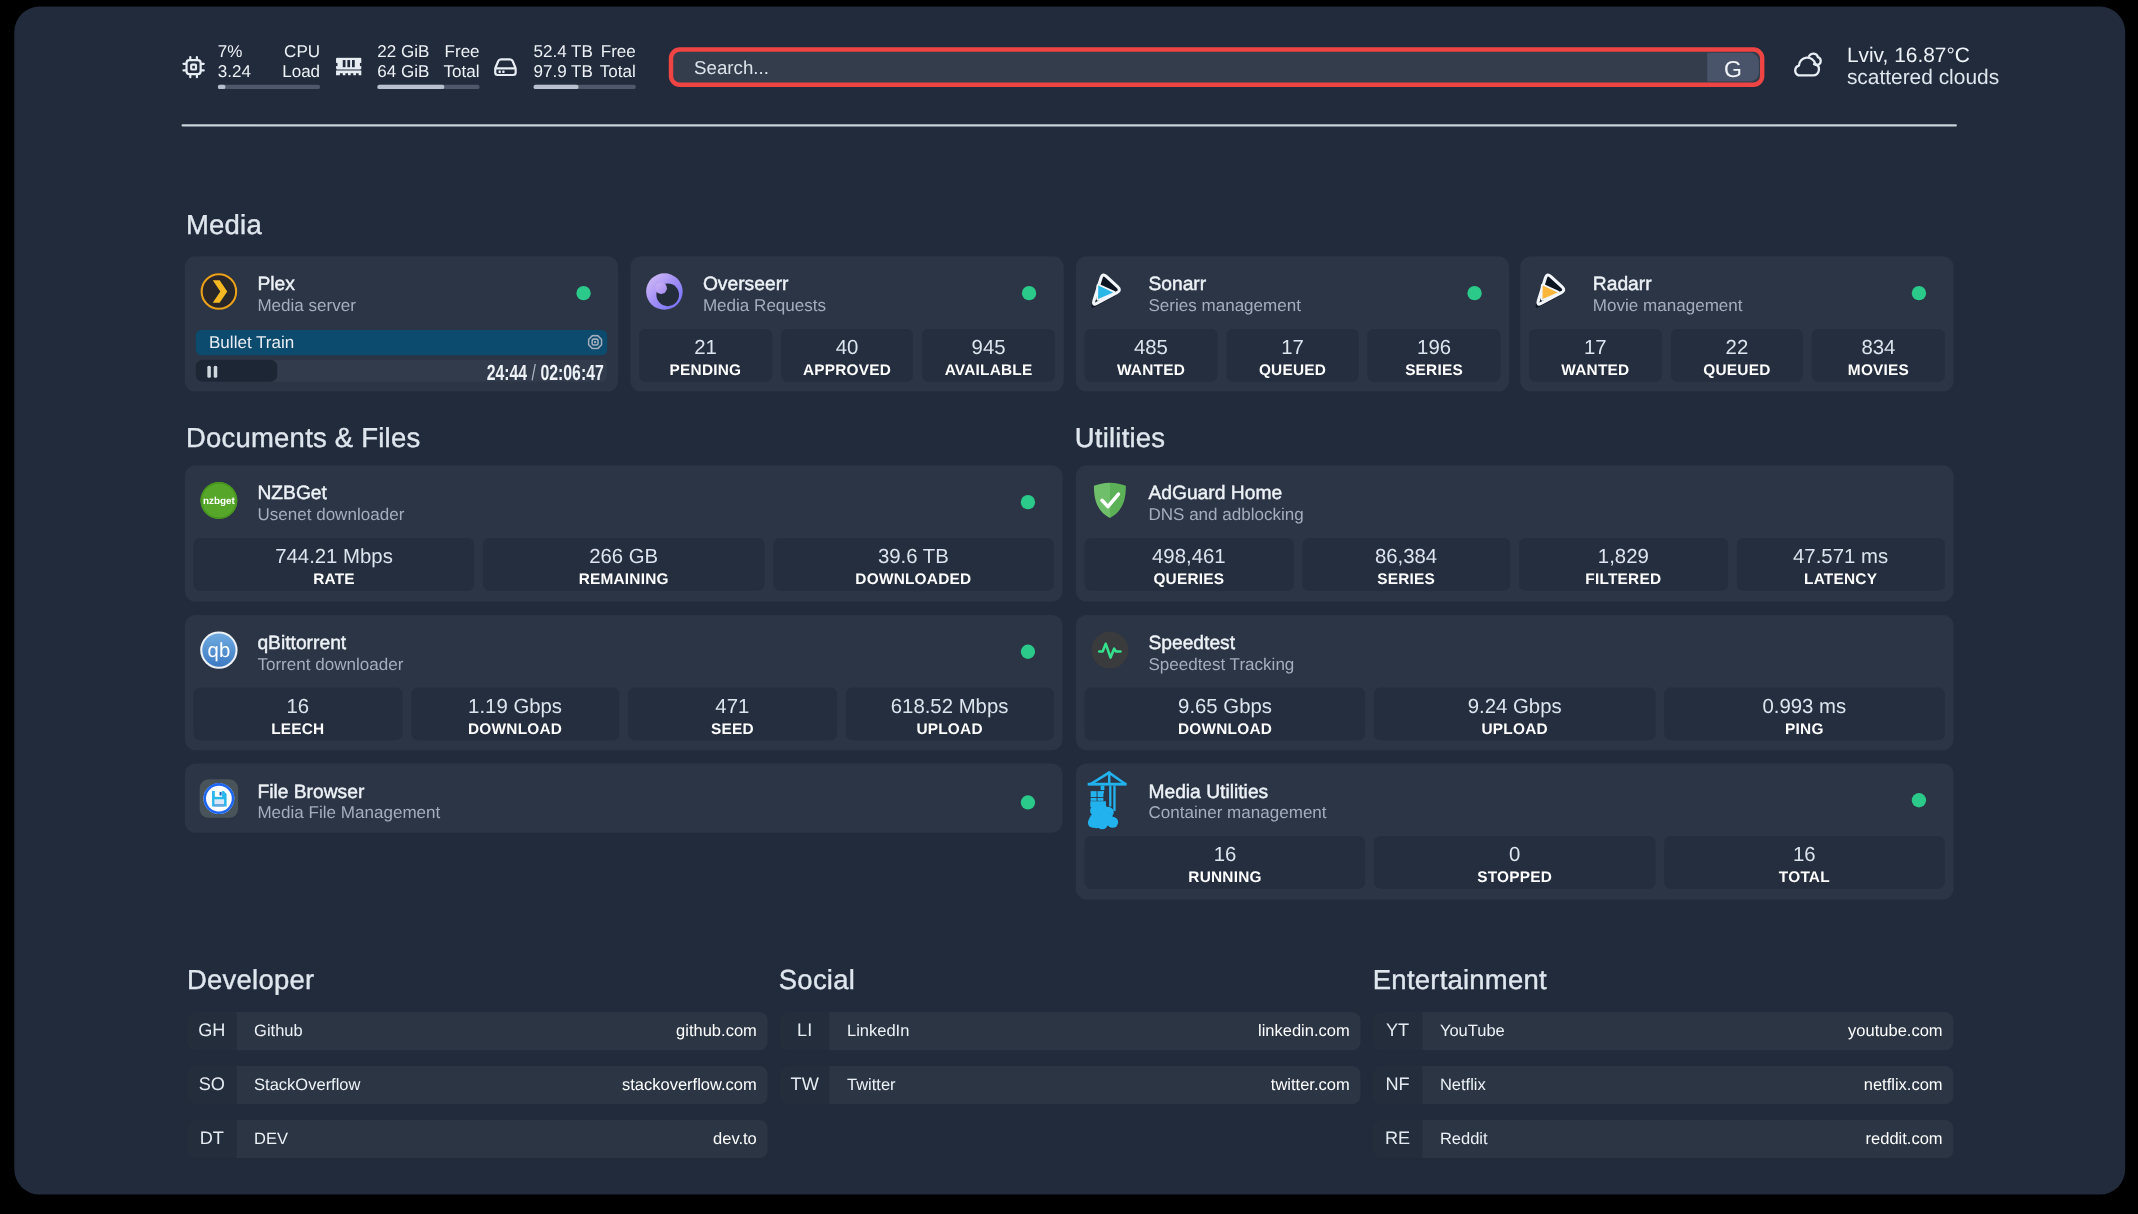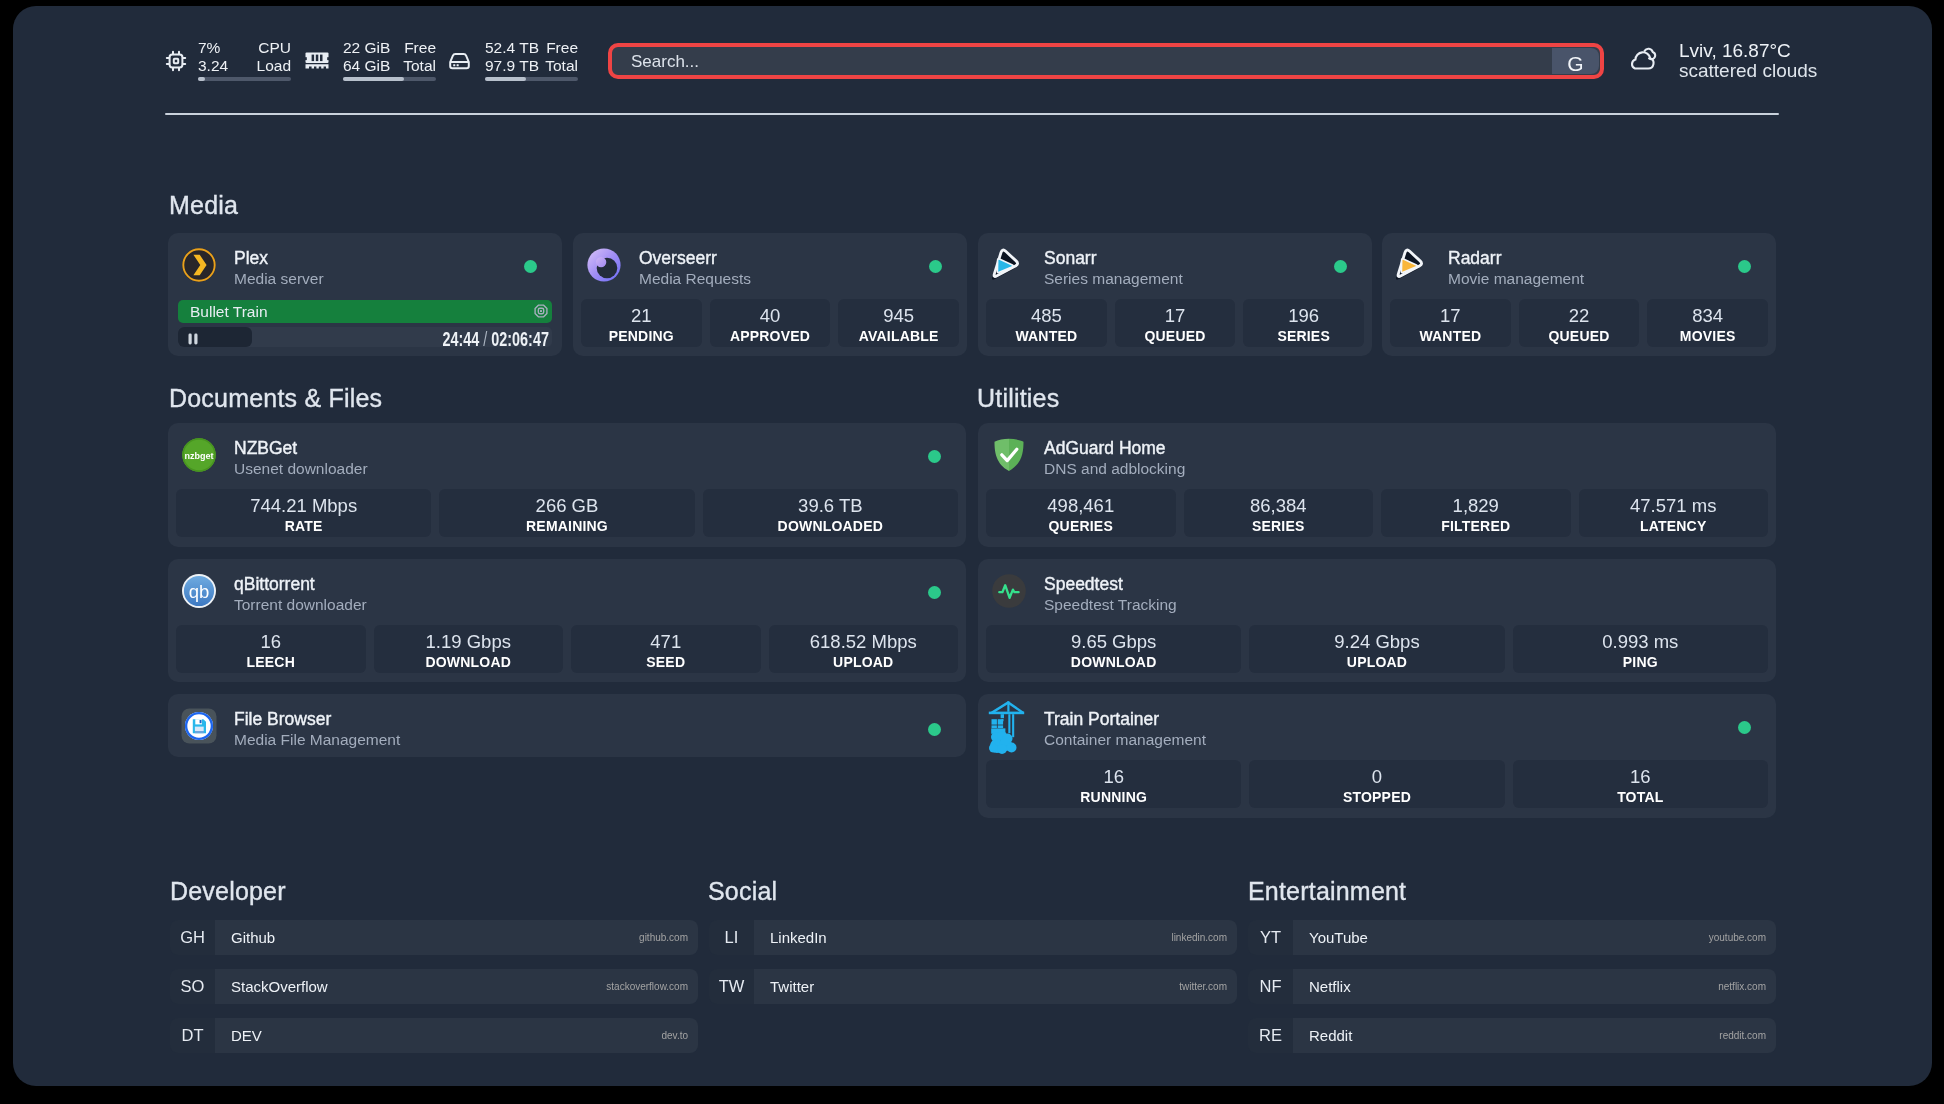--- a/index.html
+++ b/index.html
@@ -13,21 +13,21 @@
 .st { position:absolute; left:66px; top:36px; font-size:15.5px; font-weight:400; color:#a3adbd; line-height:19px; white-space:nowrap; }
 .dot { position:absolute; width:13px; height:13px; border-radius:50%; background:#2bc98a; top:27px; }
 .stats { position:absolute; left:8px; right:8px; top:66px; display:flex; gap:8px; }
 .sb { flex:1; background:#242e3e; border-radius:6px; height:48px; text-align:center; padding-top:6px; }
 .sb .n { font-size:18.5px; color:#dde4ee; line-height:22px; white-space:nowrap; }
 .sb .l { font-size:14px; font-weight:700; color:#ffffff; line-height:18px; white-space:nowrap; letter-spacing:0.2px; }
 .bk { position:absolute; height:35px; border-radius:8px; overflow:hidden; display:flex; width:528px; }
 .bk .a { width:45px; background:#232d3c; color:#e5eaf1; font-size:16.5px; display:flex; align-items:center; justify-content:center; flex:none; }
 .bk .b { flex:1; background:#2b3544; display:flex; align-items:center; padding:0 10px 0 16px; }
 .bk .nm { font-size:15px; color:#eef2f7; flex:1; }
-.bk .dm { font-size:10px; color:#a3a3a3; }
+.bk .dm { font-size:15px; color:#ffffff; }
 .res { position:absolute; top:39px; width:93px; height:44px; color:#eef1f5; font-size:15.5px; }
 .res .r1,.res .r2 { position:absolute; left:0; right:0; line-height:18px; height:18px; }
 .res .r1 { top:0; } .res .r2 { top:18px; }
 .res .lf { float:left; } .res .rt { float:right; }
 .bar { position:absolute; left:0; right:0; top:38px; height:4px; border-radius:2px; background:#4e586a; }
 .bar i { position:absolute; left:0; top:0; bottom:0; border-radius:2px; background:#b7c0cc; display:block; }
 </style></head>
 <body>
 <div id="win"></div>
 <div class="abs" style="left:165px;top:50px;"><svg width="22" height="22" viewBox="0 0 22 22">
@@ -119,21 +119,21 @@
 <div class="h2" style="left:1248px;top:877px;">Entertainment</div>
 <div class="card" style="left:168px;top:233px;width:394px;height:123px;">
     <div class="icon" style=""><svg width="36" height="36" viewBox="0 0 36 36">
         <circle cx="18" cy="18" r="16.8" fill="#282629"></circle>
 <circle cx="18" cy="18" r="15.7" fill="none" stroke="#e9a11c" stroke-width="1.9"></circle>
 <path d="M12.4 7.8 h6.3 L25.6 18 l-6.9 10.2 h-6.3 L19.3 18 z" fill="#f5b722"></path>
       </svg></div>
     <div class="tt">Plex</div>
     <div class="st">Media server</div>
     <div class="dot" style="left:356px;top:27px;"></div>
-<div class="abs" style="left:10px;right:10px;top:67px;height:23px;background:#15803d;border-radius:5px;">
+<div class="abs" style="left:10px;right:10px;top:67px;height:23px;background:#0c4a6e;border-radius:5px;">
 <div class="abs" style="left:12px;top:2px;font-size:15.5px;color:#e8edf3;line-height:19px;">Bullet Train</div>
 <div class="abs" style="right:4px;top:4px;"><svg width="14" height="14" viewBox="0 0 14 14">
           <g stroke="#a6afbd" stroke-width="1.4" fill="none" stroke-linejoin="round">
 <path d="M4.6 1.1 h4.8 l3.5 3.5 v4.8 l-3.5 3.5 H4.6 L1.1 9.4 V4.6 z"></path>
 <rect x="4.3" y="4.3" width="5.4" height="5.4" rx="1.6"></rect>
           </g>
 <rect x="6" y="6" width="2" height="2" rx="0.6" fill="#a6afbd"></rect>
         </svg></div>
     </div>
 <div class="abs" style="left:10px;right:10px;top:94px;height:20px;background:#313b4b;border-radius:5px;">
@@ -378,21 +378,21 @@
 <circle cx="8" cy="36" r="5"></circle>
           <circle cx="14" cy="35" r="5"></circle>
           <circle cx="19.5" cy="37.5" r="5"></circle>
 <circle cx="9" cy="45" r="7"></circle>
           <circle cx="17.5" cy="43.5" r="6.5"></circle>
           <circle cx="23.5" cy="46.5" r="5"></circle>
 <circle cx="14" cy="48" r="5"></circle>
           <circle cx="5.5" cy="47" r="4.5"></circle>
 </g>
       </svg></div>
-    <div class="tt">Train Portainer</div>
+    <div class="tt">Media Utilities</div>
     <div class="st">Container management</div>
     <div class="dot" style="left:760px;top:27px;"></div>
     <div class="stats">
       <div class="sb">
         <div class="n">16</div>
         <div class="l">RUNNING</div>
       </div>
       <div class="sb">
         <div class="n">0</div>
         <div class="l">STOPPED</div>

